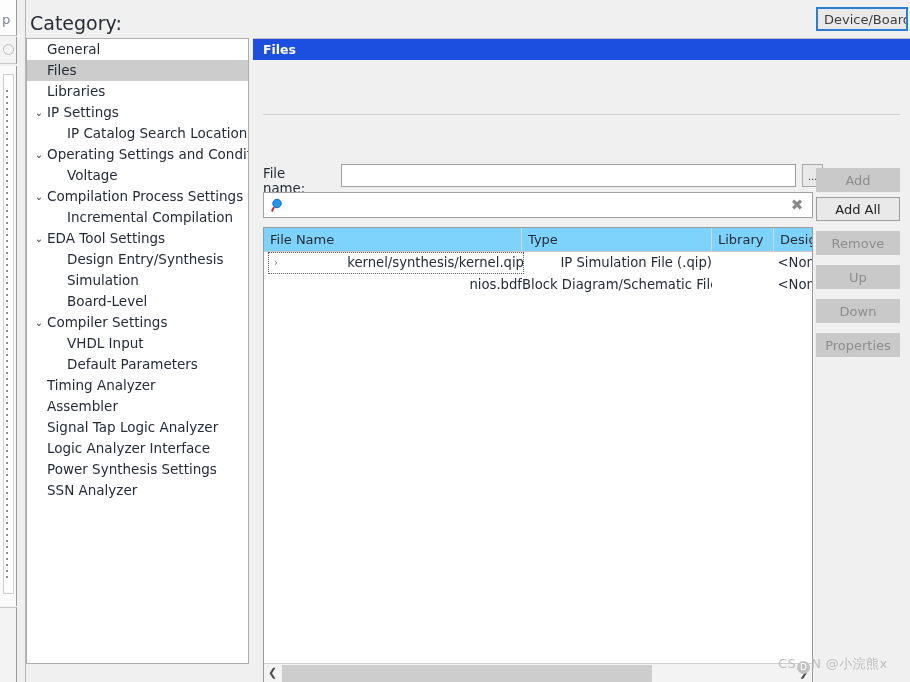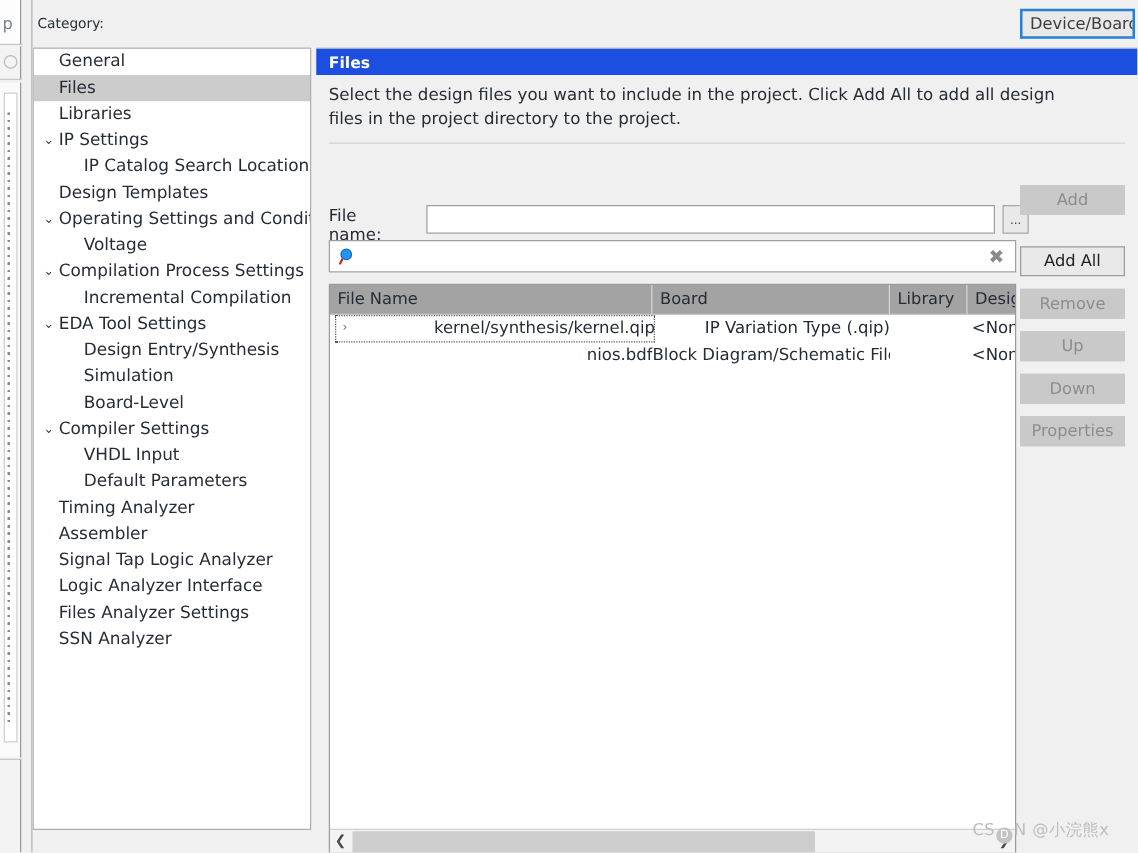--- a/index.html
+++ b/index.html
@@ -51,21 +51,21 @@
 
   
   .left-gutter {
     position: absolute; left: 20px; top: 0; width: 6px; height: 682px;
     background: #f0f0f0; border-right: 1px solid #b4b4b4;
   }
 
   
   .category-label {
     position: absolute; left: 30px; top: 12px;
-    font-size: 11px; color: #262c36;
+    font-size: 19px; color: #262c36;
   }
 
   
   .category-tree {
     position: absolute; left: 26px; top: 38px;
     width: 223px; height: 626px;
     background: #ffffff;
     border: 1px solid #adadad;
     overflow: hidden;
   }
@@ -140,21 +140,21 @@
   }
 
   
   .files-table {
     position: absolute; left: 10px; top: 188px;
     width: 550px; height: 456px;
     background: #ffffff; border: 1px solid #9a9a9a;
     overflow: hidden;
   }
   .th-row {
-    position: relative; height: 24px; background: #a3a3a3;
+    position: relative; height: 24px; background: #7dd3fc;
     border-bottom: 1px solid #c8c8c8;
   }
   .th {
     position: absolute; top: 0; height: 23px; line-height: 23px;
     font-size: 13px; color: #262c36; padding-left: 6px;
     border-right: 1px solid #d6d6d6; white-space: nowrap; overflow: hidden;
   }
   .th.c0 { left: 0;   width: 258px; }
   .th.c1 { left: 258px; width: 190px; }
   .th.c2 { left: 448px; width: 62px; }
@@ -203,21 +203,21 @@
     font-family: inherit; font-size: 13px; text-align: center;
     line-height: 22px; cursor: pointer;
   }
   .side-btn.enabled {
     background: #e9e9e9; border: 1px solid #9d9d9d; color: #1f1f1f;
   }
   .side-btn.disabled {
     background: #c9c9c9; border: 1px solid #c9c9c9; color: #8d8d8d;
     cursor: default;
   }
-  .side-btn.b-add  { top: 109px; }
+  .side-btn.b-add  { top: 129px; }
   .side-btn.b-all  { top: 158px; }
   .side-btn.b-rem  { top: 192px; }
   .side-btn.b-up   { top: 226px; }
   .side-btn.b-down { top: 260px; }
   .side-btn.b-prop { top: 294px; }
 
   
   .device-btn {
     position: absolute; left: 816px; top: 7px; width: 92px; height: 24px;
     background: #e9e9e9; border: 2px solid #2a7fd4;
@@ -256,45 +256,43 @@
   <div class="left-gutter"></div>
 
   <div class="category-label">Category:</div>
 
   <div class="category-tree" id="category-tree">
       <div class="tree-item lvl0"><span class="tlabel">General</span></div>
       <div class="tree-item lvl0 selected"><span class="tlabel">Files</span></div>
       <div class="tree-item lvl0"><span class="tlabel">Libraries</span></div>
       <div class="tree-item lvl0"><span class="twisty">⌄</span><span class="tlabel">IP Settings</span></div>
       <div class="tree-item lvl1"><span class="tlabel">IP Catalog Search Locations</span></div>
-      <div class="tree-item lvl0"><span class="tlabel">Design Templates</span></div>
       <div class="tree-item lvl0"><span class="twisty">⌄</span><span class="tlabel">Operating Settings and Conditio</span></div>
       <div class="tree-item lvl1"><span class="tlabel">Voltage</span></div>
       <div class="tree-item lvl0"><span class="twisty">⌄</span><span class="tlabel">Compilation Process Settings</span></div>
       <div class="tree-item lvl1"><span class="tlabel">Incremental Compilation</span></div>
       <div class="tree-item lvl0"><span class="twisty">⌄</span><span class="tlabel">EDA Tool Settings</span></div>
       <div class="tree-item lvl1"><span class="tlabel">Design Entry/Synthesis</span></div>
       <div class="tree-item lvl1"><span class="tlabel">Simulation</span></div>
       <div class="tree-item lvl1"><span class="tlabel">Board-Level</span></div>
       <div class="tree-item lvl0"><span class="twisty">⌄</span><span class="tlabel">Compiler Settings</span></div>
       <div class="tree-item lvl1"><span class="tlabel">VHDL Input</span></div>
       <div class="tree-item lvl1"><span class="tlabel">Default Parameters</span></div>
       <div class="tree-item lvl0"><span class="tlabel">Timing Analyzer</span></div>
       <div class="tree-item lvl0"><span class="tlabel">Assembler</span></div>
       <div class="tree-item lvl0"><span class="tlabel">Signal Tap Logic Analyzer</span></div>
       <div class="tree-item lvl0"><span class="tlabel">Logic Analyzer Interface</span></div>
-      <div class="tree-item lvl0"><span class="tlabel">Files Analyzer Settings</span></div>
+      <div class="tree-item lvl0"><span class="tlabel">Power Synthesis Settings</span></div>
       <div class="tree-item lvl0"><span class="tlabel">SSN Analyzer</span></div>
     </div>
 
   <div class="files-panel">
 
     <div class="panel-titlebar">Files</div>
 
-    <div class="panel-desc">Select the design files you want to include in the project. Click Add All to add all design files in the project directory to the project.</div>
 
     <div class="panel-sep"></div>
 
     <div class="filename-row">
       <div class="filename-label">File name:</div>
       <input class="filename-input" type="text" value="" style="">
       <button class="browse-btn">...</button>
     </div>
 
     <div class="search-box">
@@ -304,29 +302,29 @@
           <line x1="3" y1="9" x2="0.8" y2="13.5" stroke="#c62828" stroke-width="1.8"></line>
         </svg>
       </span>
       <input class="search-input" type="text" value="" style="">
       <span class="search-clear">✖</span>
     </div>
 
     <div class="files-table">
       <div class="th-row" id="table-head">
           <div class="th c0">File Name</div>
-          <div class="th c1">Board</div>
+          <div class="th c1">Type</div>
           <div class="th c2">Library</div>
           <div class="th c3">Design</div>
         </div>
       <div id="table-body">
           <div class="tr focused">
             <span class="row-expander">›</span>
             <div class="td c0">kernel/synthesis/kernel.qip</div>
-            <div class="td c1">IP Variation Type (.qip)</div>
+            <div class="td c1">IP Simulation File (.qip)</div>
             <div class="td c2"></div>
             <div class="td c3">&lt;None&gt;</div>
           </div>
           <div class="tr">
             <div class="td c0">nios.bdf</div>
             <div class="td c1">Block Diagram/Schematic File</div>
             <div class="td c2"></div>
             <div class="td c3">&lt;None&gt;</div>
           </div>
         </div>

